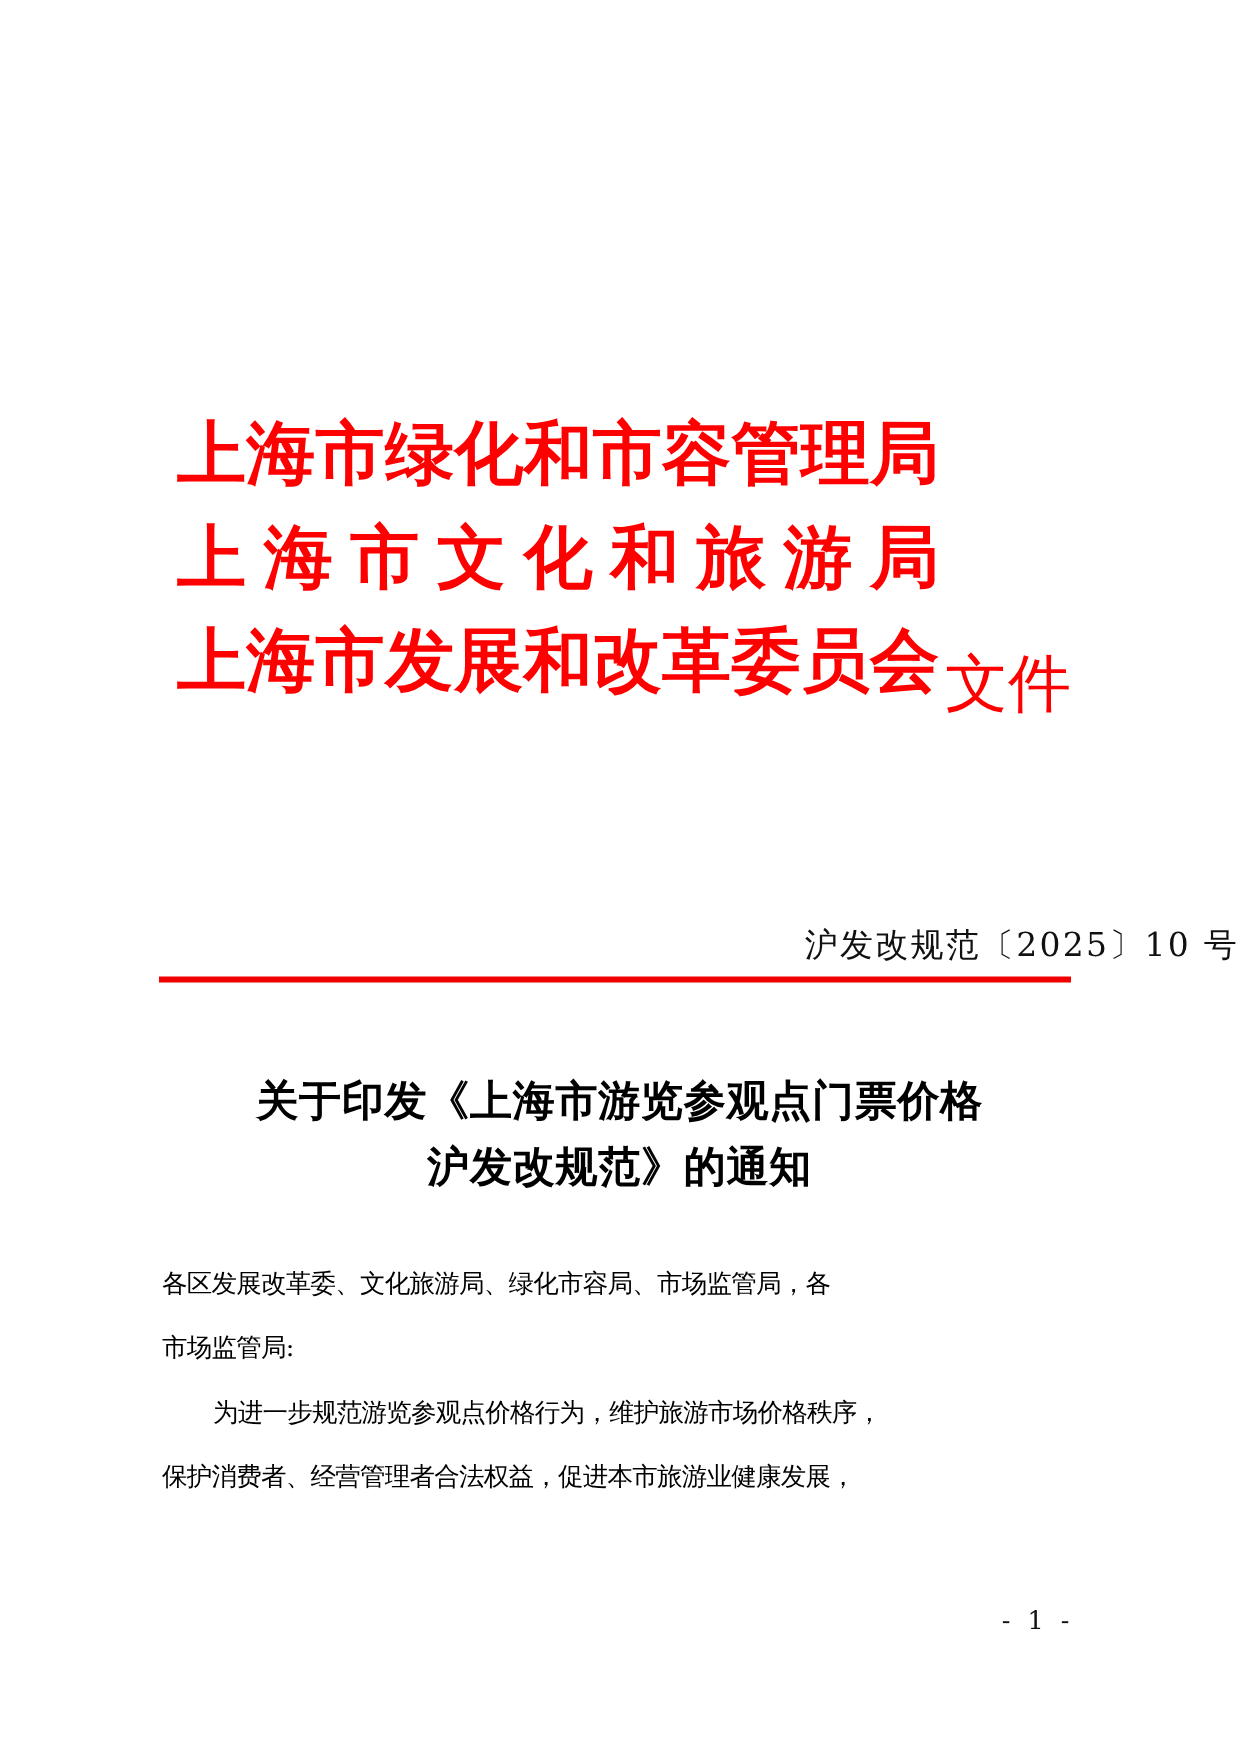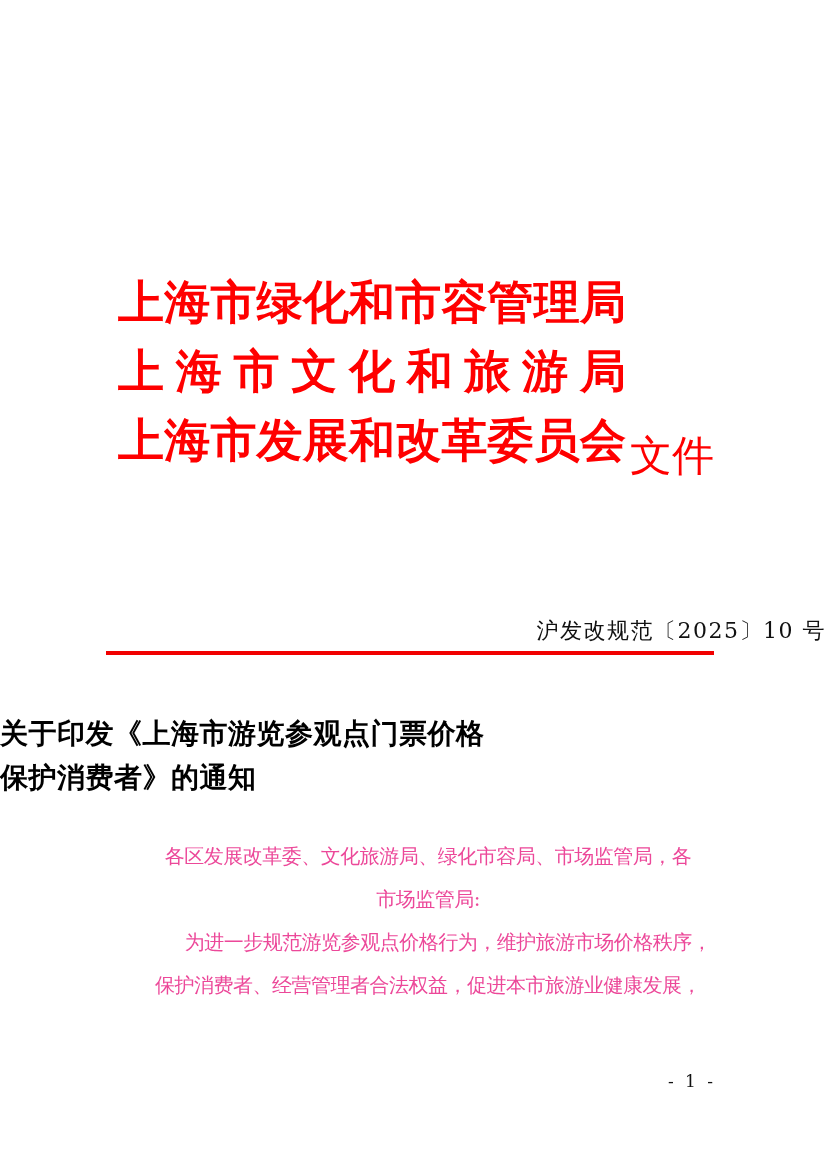--- a/index.html
+++ b/index.html
@@ -70,43 +70,42 @@
     height: 4px;
     background: #f10000;
   }
 
   
   .doc-title {
     position: absolute;
     left: 0;
     top: 712px;
     width: 100%;
-    text-align: left;
+    text-align: center;
     font-weight: bold;
     font-size: 28px;
     line-height: 44px;
     letter-spacing: 0.5px;
     color: #000000;
   }
 
   
   .doc-body {
     position: absolute;
     left: 108px;
     top: 835px;
     width: 640px;
   }
   .body-line {
     height: 43px;
     line-height: 43px;
-    font-size: 20px;
+    font-size: 17px;
     letter-spacing: -0.5px;
     white-space: nowrap;
-    color: #ec4899;
-    text-align: center;
+    color: #000000;
   }
   .body-line.indent {
     text-indent: 2em;
   }
 
   
   .page-number {
     position: absolute;
     top: 1071px;
     right: 110px;
@@ -127,21 +126,21 @@
   </div>
 
   <div class="doc-label">文件</div>
 
   <div class="doc-number">沪发改规范〔2025〕10 号</div>
 
   <div class="red-rule"></div>
 
   <div class="doc-title">
     <div>关于印发《上海市游览参观点门票价格</div>
-    <div>保护消费者》的通知</div>
+    <div>沪发改规范》的通知</div>
   </div>
 
   <div class="doc-body">
     <div class="body-line">各区发展改革委、文化旅游局、绿化市容局、市场监管局，各</div>
     <div class="body-line">市场监管局:</div>
     <div class="body-line indent">为进一步规范游览参观点价格行为，维护旅游市场价格秩序，</div>
     <div class="body-line">保护消费者、经营管理者合法权益，促进本市旅游业健康发展，</div>
   </div>
 
   <div class="page-number">- 1 -</div>

